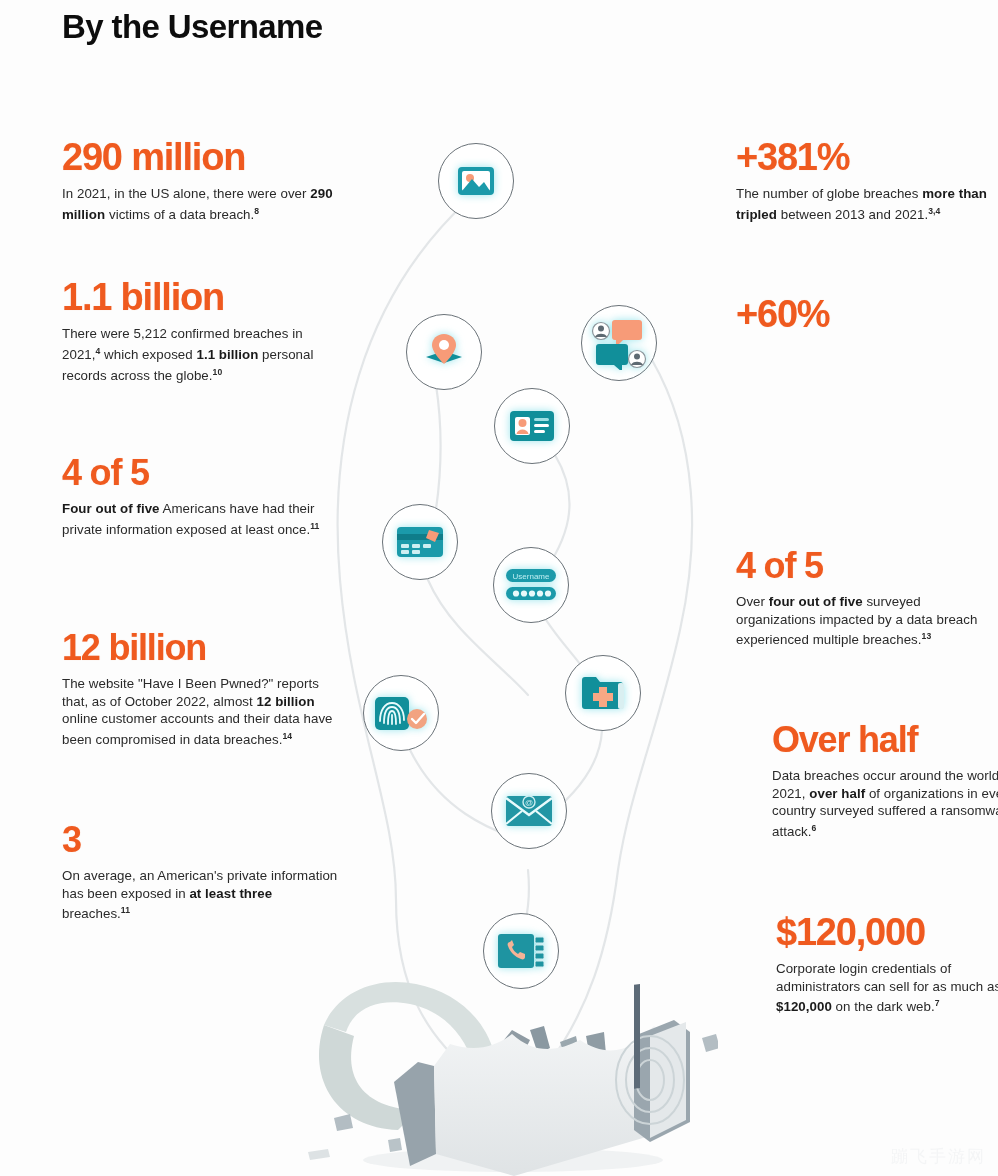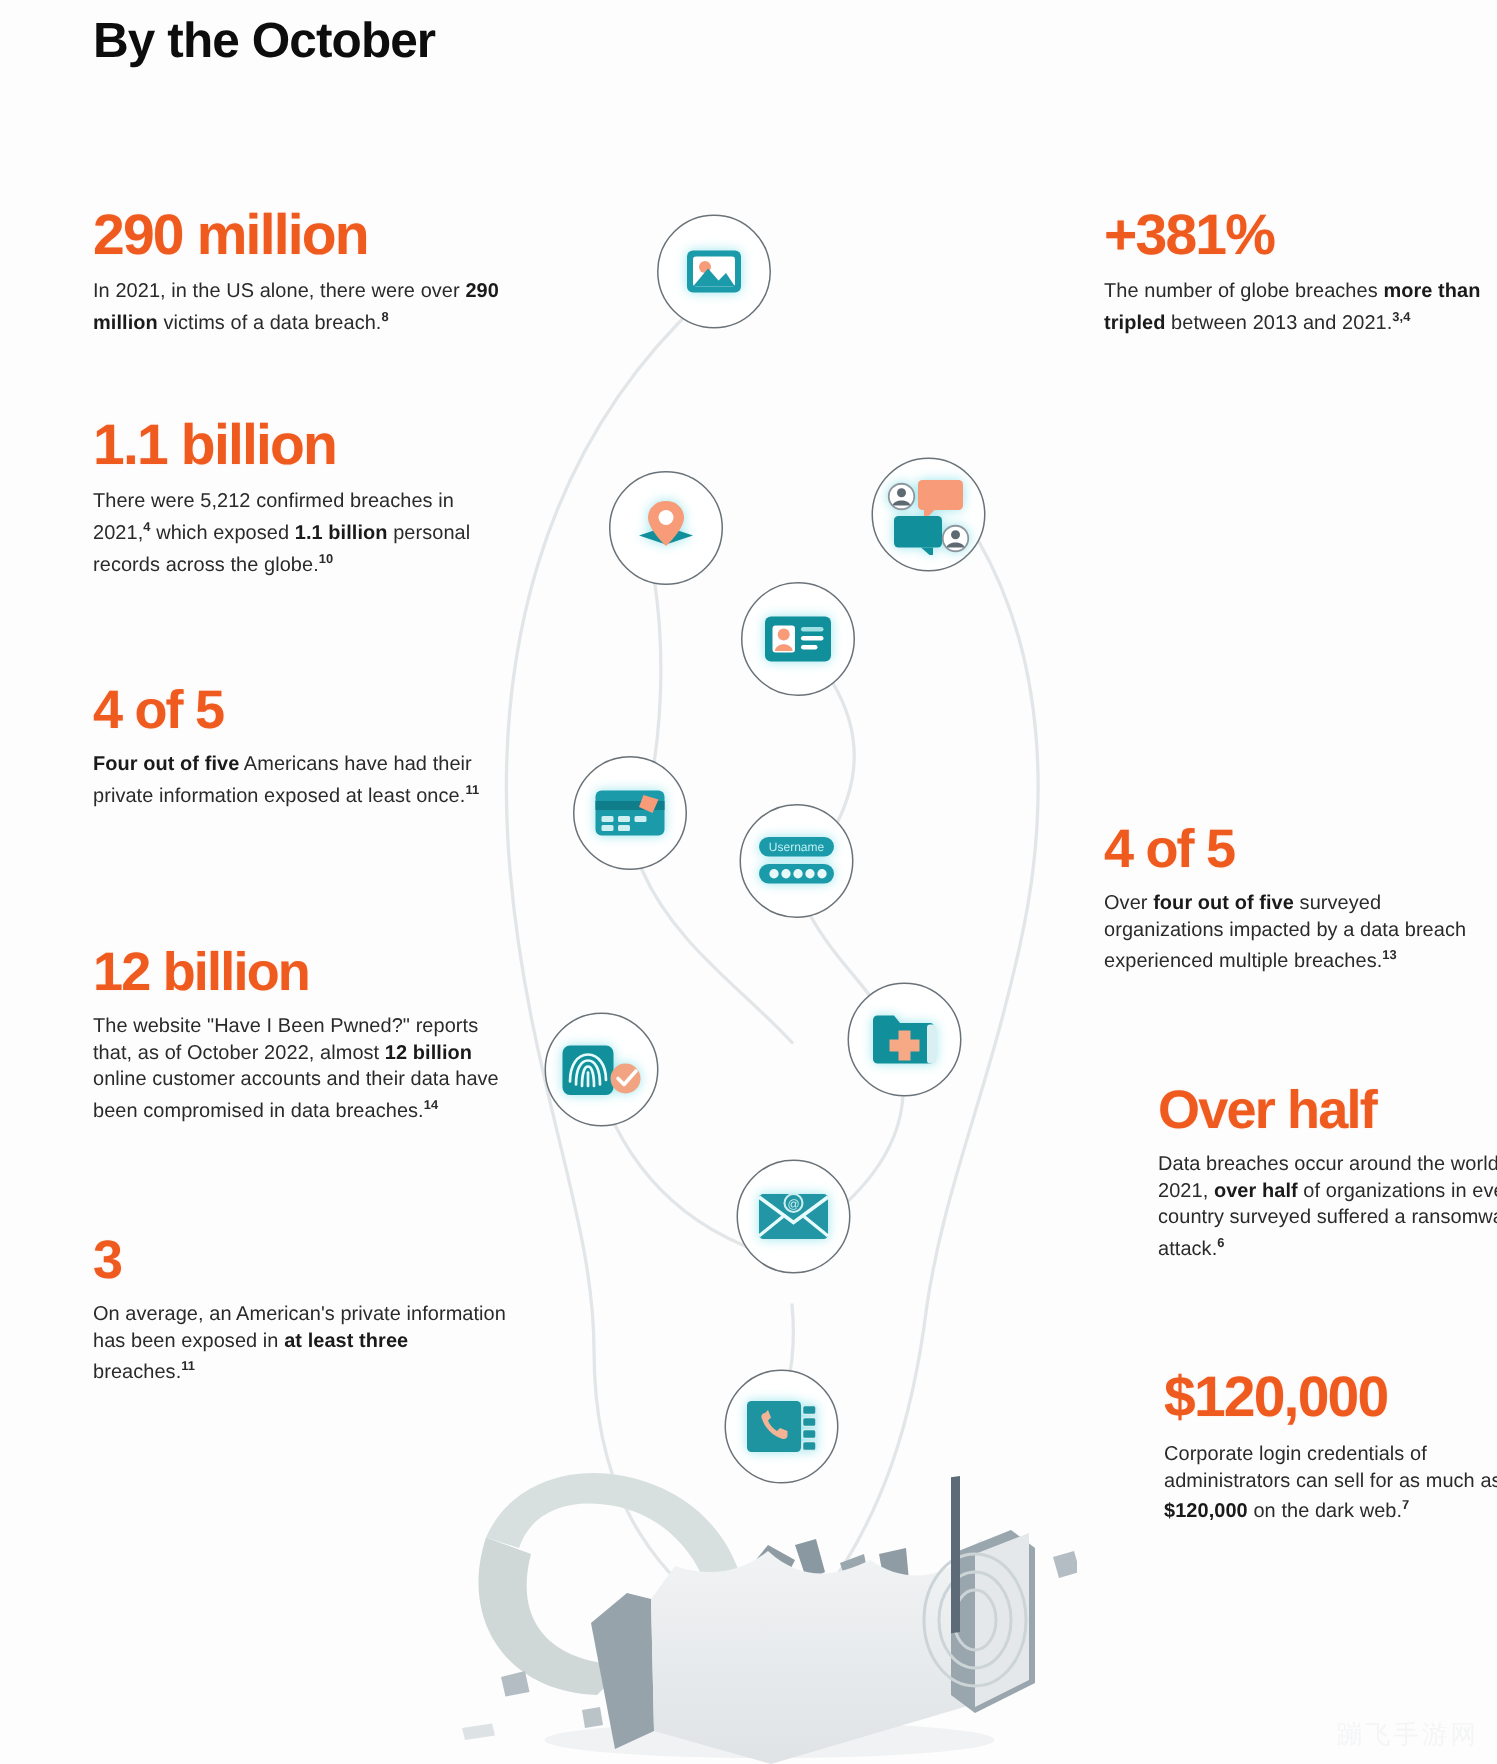--- a/index.html
+++ b/index.html
@@ -64,21 +64,21 @@
     position:absolute;right:12px;bottom:8px;
     font-size:17px;color:#f4f5f6;letter-spacing:2px;
     user-select:none;
   }
 </style>
 </head>
 <body>
 
 <div class="page">
 
-  <div class="title">By the October</div>
+  <div class="title">By the Username</div>
 
   <div class="center-art">
     <svg width="420" height="1066" viewBox="0 0 420 1066">
       <g fill="none" stroke="#e3e6e8" stroke-width="2.2" stroke-linecap="round">
 
         <path d="M168 90 C 60 190, 28 330, 40 470 C 52 610, 96 700, 96 790 C 96 880, 130 930, 175 965"></path>
 
         <path d="M352 250 C 398 330, 400 430, 380 520 C 358 620, 330 680, 318 760 C 308 840, 288 900, 248 955"></path>
 
         <path d="M136 275 C 146 340, 138 400, 128 440"></path>
@@ -190,21 +190,21 @@
       <rect x="1" y="9" width="46" height="6" fill="#0f7d8a"></rect>
       <rect x="5" y="19" width="8" height="4" rx="1" fill="#cdeff2"></rect>
       <rect x="16" y="19" width="8" height="4" rx="1" fill="#cdeff2"></rect>
       <rect x="27" y="19" width="8" height="4" rx="1" fill="#cdeff2"></rect>
       <rect x="5" y="25" width="8" height="4" rx="1" fill="#cdeff2"></rect>
       <rect x="16" y="25" width="8" height="4" rx="1" fill="#cdeff2"></rect>
       <path d="M33 5 l10 3 -4 9 -9 -4 z" fill="#f79b78"></path>
     </svg>
   </div>
 
-  <div class="node" style="left:493px;top:536px;width:76px;height:76px;text-align:center;">
+  <div class="node" style="left:493px;top:547px;width:76px;height:76px;text-align:center;">
     <svg class="glyph" width="52" height="34" viewBox="0 0 52 34">
       <rect x="1" y="1" width="50" height="13" rx="6.5" fill="#1b9aaa"></rect>
       <text x="26" y="10.5" text-anchor="middle" font-family="Liberation Sans, sans-serif" font-size="8" fill="#bdeef2">Username</text>
       <rect x="1" y="19" width="50" height="13" rx="6.5" fill="#1b9aaa"></rect>
       <circle cx="11" cy="25.5" r="3.1" fill="#e8f9fa"></circle>
       <circle cx="19" cy="25.5" r="3.1" fill="#e8f9fa"></circle>
       <circle cx="27" cy="25.5" r="3.1" fill="#e8f9fa"></circle>
       <circle cx="35" cy="25.5" r="3.1" fill="#e8f9fa"></circle>
       <circle cx="43" cy="25.5" r="3.1" fill="#e8f9fa"></circle>
     </svg>
@@ -279,20 +279,21 @@
     <div class="big">3</div>
     <div class="body"><span>On average, an American's private information has been exposed in </span><b>at least three</b><span> breaches.</span><sup>11</sup></div>
   </div>
 
   <div class="stat col-right s-381" style="left:736px;top:138px;">
     <div class="big">+381%</div>
     <div class="body"><span>The number of globe breaches </span><b>more than tripled</b><span> between 2013 and 2021.</span><sup>3,4</sup></div>
   </div>
 
   <div class="stat col-right s-60" style="left:736px;top:295px;">
+    <div class="big">+60%</div>
   </div>
 
   <div class="stat col-right s-45r" style="left:736px;top:548px;">
     <div class="big">4 of 5</div>
     <div class="body"><span>Over </span><b>four out of five</b><span> surveyed organizations impacted by a data breach experienced multiple breaches.</span><sup>13</sup></div>
   </div>
 
   <div class="stat col-right s-half" style="left:772px;top:722px;">
     <div class="big">Over half</div>
     <div class="body"><span>Data breaches occur around the world. In 2021, </span><b>over half</b><span> of organizations in every country surveyed suffered a ransomware attack.</span><sup>6</sup></div>

